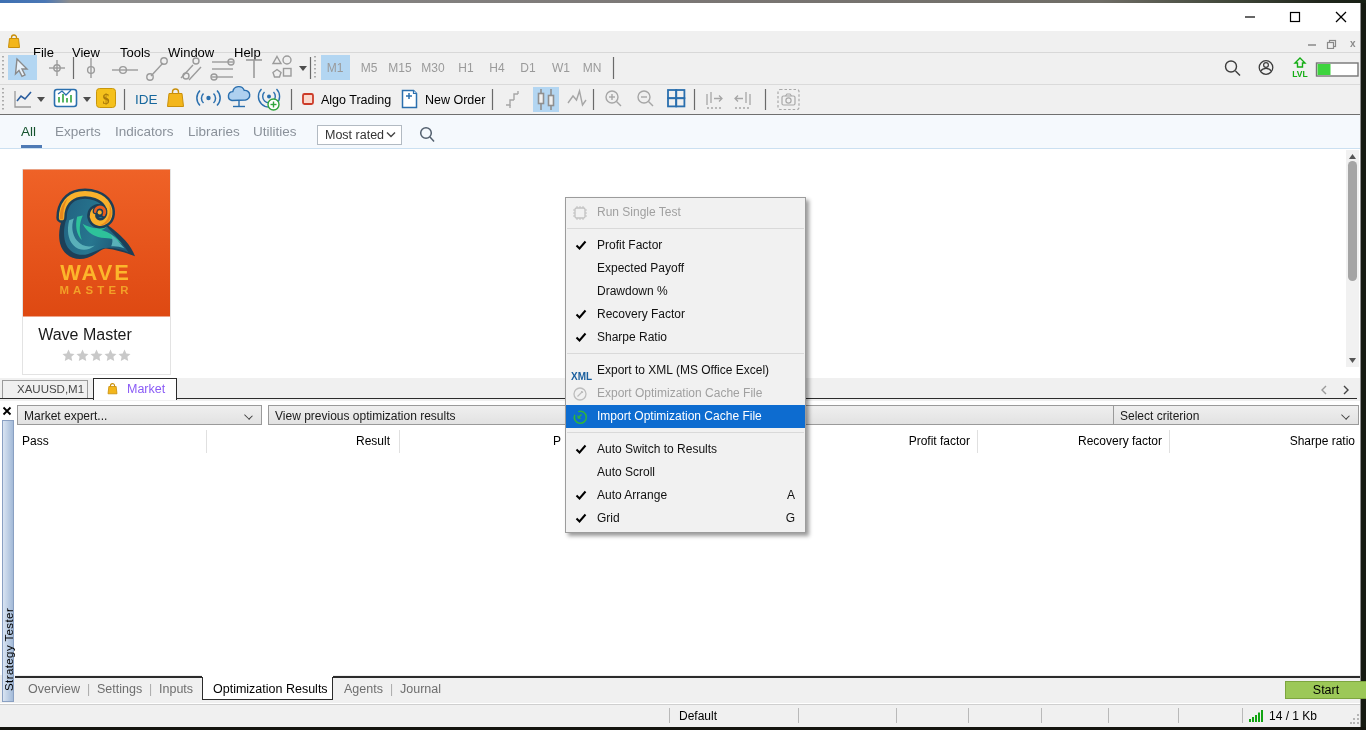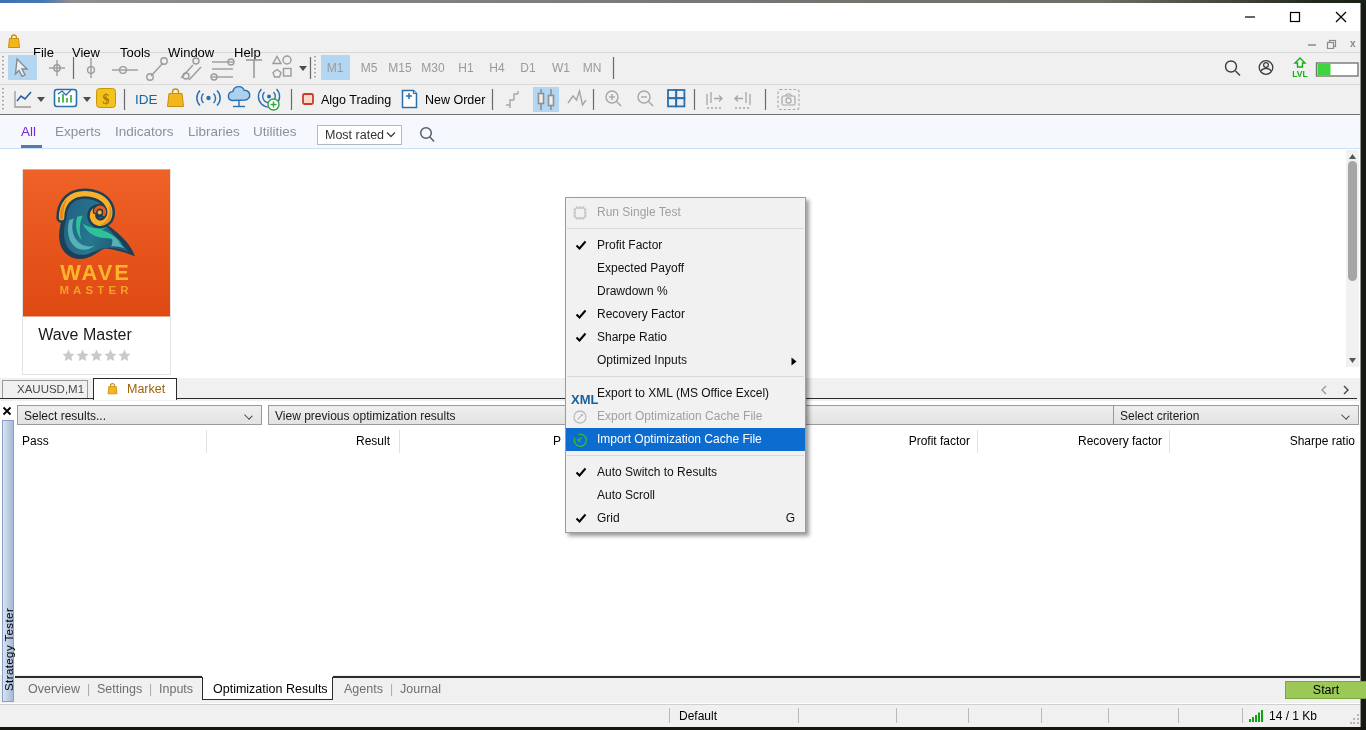--- a/index.html
+++ b/index.html
@@ -247,21 +247,21 @@
       <line x1="735" y1="24" x2="750" y2="24" stroke-dasharray="2 2"></line>
   </g>
   <line x1="765.5" y1="5" x2="765.5" y2="26" stroke="#6a6a6a" stroke-width="1.2"></line>
   <g stroke="#a8a8a8" fill="none" stroke-width="1.2">
     <rect x="778" y="5.5" width="21" height="20" rx="2" stroke-dasharray="2.5 2"></rect>
     <rect x="782" y="12" width="13" height="9" rx="1.5"></rect>
     <circle cx="788.5" cy="16.5" r="2.6"></circle>
     <path d="M785.5 12 l1.5 -2 h3 l1.5 2"></path>
   </g>
 </svg>
-<div class="abs" style="left:21px;top:124px;font-size:13.5px;color:#6d28d9">All</div>
+<div class="abs" style="left:21px;top:124px;font-size:13.5px;color:#14532d">All</div>
 <div class="abs" style="left:21px;top:145px;width:21px;height:2.5px;background:#4e7ab5"></div>
 <div class="abs" style="left:55px;top:124px;font-size:13.5px;color:#8a919a">Experts</div>
 <div class="abs" style="left:115px;top:124px;font-size:13.5px;color:#8a919a">Indicators</div>
 <div class="abs" style="left:188px;top:124px;font-size:13.5px;color:#8a919a">Libraries</div>
 <div class="abs" style="left:253px;top:124px;font-size:13.5px;color:#8a919a">Utilities</div>
 <div class="abs" style="left:317px;top:125px;width:85px;height:20px;background:#fff;border:1px solid #b2bac2"></div>
 <div class="abs" style="left:325px;top:128px;font-size:12.5px;color:#333">Most rated</div>
 <svg class="abs" style="left:386px;top:131px" width="10" height="8" viewBox="0 0 10 8">
     <path d="M1 1.5 l4 4 4-4" fill="none" stroke="#444" stroke-width="1.4"></path>
   </svg>
@@ -368,29 +368,29 @@
   <rect x="2" y="11" width="9" height="120" rx="4.5" fill="#a5a5a5"></rect>
 </svg>
 <div class="abs" style="left:0;top:397.5px;width:1357px;height:1.5px;background:#2b2b2b"></div>
 <div class="abs" style="left:2px;top:379.5px;width:86px;height:18px;background:#f0f0f0;border:1px solid #9a9a9a;border-bottom:none"></div>
 <div class="abs" style="left:17px;top:383px;font-size:11.5px;color:#4a4a4a">XAUUSD,M1</div>
 <div class="abs" style="left:93px;top:378px;width:84px;height:21.5px;background:#fff;border:1.5px solid #2b2b2b;border-bottom:none"></div>
 <svg class="abs" style="left:106px;top:382px" width="13" height="13" viewBox="0 0 16 16">
   <path d="M3.5 5.5 h9 l1 9 h-11 z" fill="#f3b61b" stroke="#c98f0a" stroke-width="1"></path>
   <path d="M5.5 5.5 v-1 a2.5 2.5 0 0 1 5 0 v1" fill="none" stroke="#c98f0a" stroke-width="1.3"></path>
 </svg>
-<div class="abs" style="left:127px;top:382px;font-size:12.5px;color:#a16207">Market</div>
+<div class="abs" style="left:127px;top:382px;font-size:12.5px;color:#8b5cf6">Market</div>
 <svg class="abs" style="left:1320px;top:385px" width="32" height="10" viewBox="0 0 32 10">
   <path d="M6 1 l-4 4 4 4" fill="none" stroke="#9a9a9a" stroke-width="1.4"></path>
   <path d="M24 1 l4 4 -4 4" fill="none" stroke="#444" stroke-width="1.4"></path>
 </svg>
 <svg class="abs" style="left:2px;top:406px" width="10" height="10" viewBox="0 0 10 10">
   <path d="M1.5 1.5 l7 7 M8.5 1.5 l-7 7" stroke="#000" stroke-width="1.8"></path>
 </svg>
-<div class="combo" style="left:17px;top:405px;width:245px">Select results...</div>
+<div class="combo" style="left:17px;top:405px;width:245px">Market expert...</div>
 <div class="combo" style="left:268px;top:405px;width:1008px">View previous optimization results</div>
 <div class="combo" style="left:1113px;top:405px;width:246px">Select criterion</div>
 <div class="abs hdrtxt" style="left:22px;top:434px">Pass</div>
 <div class="abs hdrtxt" style="left:290px;top:434px;width:100px;text-align:right">Result</div>
 <div class="abs hdrtxt" style="left:461px;top:434px;width:100px;text-align:right">P</div>
 <div class="abs hdrtxt" style="left:870px;top:434px;width:100px;text-align:right">Profit factor</div>
 <div class="abs hdrtxt" style="left:1032px;top:434px;width:130px;text-align:right">Recovery factor</div>
 <div class="abs hdrtxt" style="left:1255px;top:434px;width:100px;text-align:right">Sharpe ratio</div>
 <div class="hsep" style="left:206px"></div>
 <div class="hsep" style="left:399px"></div>
@@ -455,35 +455,35 @@
         <path d="M2.5 7.5 l3 3 6-7" fill="none" stroke="#000" stroke-width="2"></path>
       </svg>Profit Factor</div>
   <div class="mi">Expected Payoff</div>
   <div class="mi">Drawdown %</div>
   <div class="mi"><svg class="chk" width="14" height="14" viewBox="0 0 14 14">
         <path d="M2.5 7.5 l3 3 6-7" fill="none" stroke="#000" stroke-width="2"></path>
       </svg>Recovery Factor</div>
   <div class="mi"><svg class="chk" width="14" height="14" viewBox="0 0 14 14">
         <path d="M2.5 7.5 l3 3 6-7" fill="none" stroke="#000" stroke-width="2"></path>
       </svg>Sharpe Ratio</div>
-  <div class="mi">Optimized Inputs<svg class="arr" width="6" height="9" viewBox="0 0 6 9">
-        <path d="M0.5 0.5 L5.5 4.5 L0.5 8.5 z" fill="#000"></path>
-      </svg></div>
   <div class="msep"></div>
-  <div class="mi"><span class="mic" style="top:6px;left:5px;font-size:13px;font-weight:bold;color:#1a5f9e;letter-spacing:0">XML</span>Export to XML (MS Office Excel)</div>
+  <div class="mi"><span class="mic" style="top:6px;left:5px;font-size:10px;font-weight:bold;color:#1a5f9e;letter-spacing:0">XML</span>Export to XML (MS Office Excel)</div>
   <div class="mi dis"><svg class="mic" width="16" height="16" viewBox="0 0 16 16">
     <circle cx="8" cy="8" r="6" fill="none" stroke="#bdbdbd" stroke-width="1.3"></circle>
     <path d="M5.5 10.5 l5 -5 M10.5 5.5 l-1.5 0 m1.5 0 l0 1.5" stroke="#bdbdbd" stroke-width="1.2" fill="none"></path>
       </svg>Export Optimization Cache File</div>
   <div class="mi hl"><svg class="mic" width="16" height="16" viewBox="0 0 16 16">
     <path d="M6.2 2.6 a6 6 0 1 1 -3.4 3.2" fill="none" stroke="#2fb53c" stroke-width="1.5"></path>
     <path d="M9.5 5.5 L6 9" fill="none" stroke="#2fb53c" stroke-width="1.5"></path>
     <path d="M5.2 5.8 l0.6 3.6 3.6 0.6 z" fill="#2fb53c"></path>
       </svg>Import Optimization Cache File</div>
   <div class="msep"></div>
   <div class="mi"><svg class="chk" width="14" height="14" viewBox="0 0 14 14">
         <path d="M2.5 7.5 l3 3 6-7" fill="none" stroke="#000" stroke-width="2"></path>
       </svg>Auto Switch to Results</div>
   <div class="mi">Auto Scroll</div>
   <div class="mi"><svg class="chk" width="14" height="14" viewBox="0 0 14 14">
         <path d="M2.5 7.5 l3 3 6-7" fill="none" stroke="#000" stroke-width="2"></path>
+      </svg>Auto Arrange<span class="accel">A</span></div>
+  <div class="mi"><svg class="chk" width="14" height="14" viewBox="0 0 14 14">
+        <path d="M2.5 7.5 l3 3 6-7" fill="none" stroke="#000" stroke-width="2"></path>
       </svg>Grid<span class="accel">G</span></div>
 </div>
 
 </body></html>

